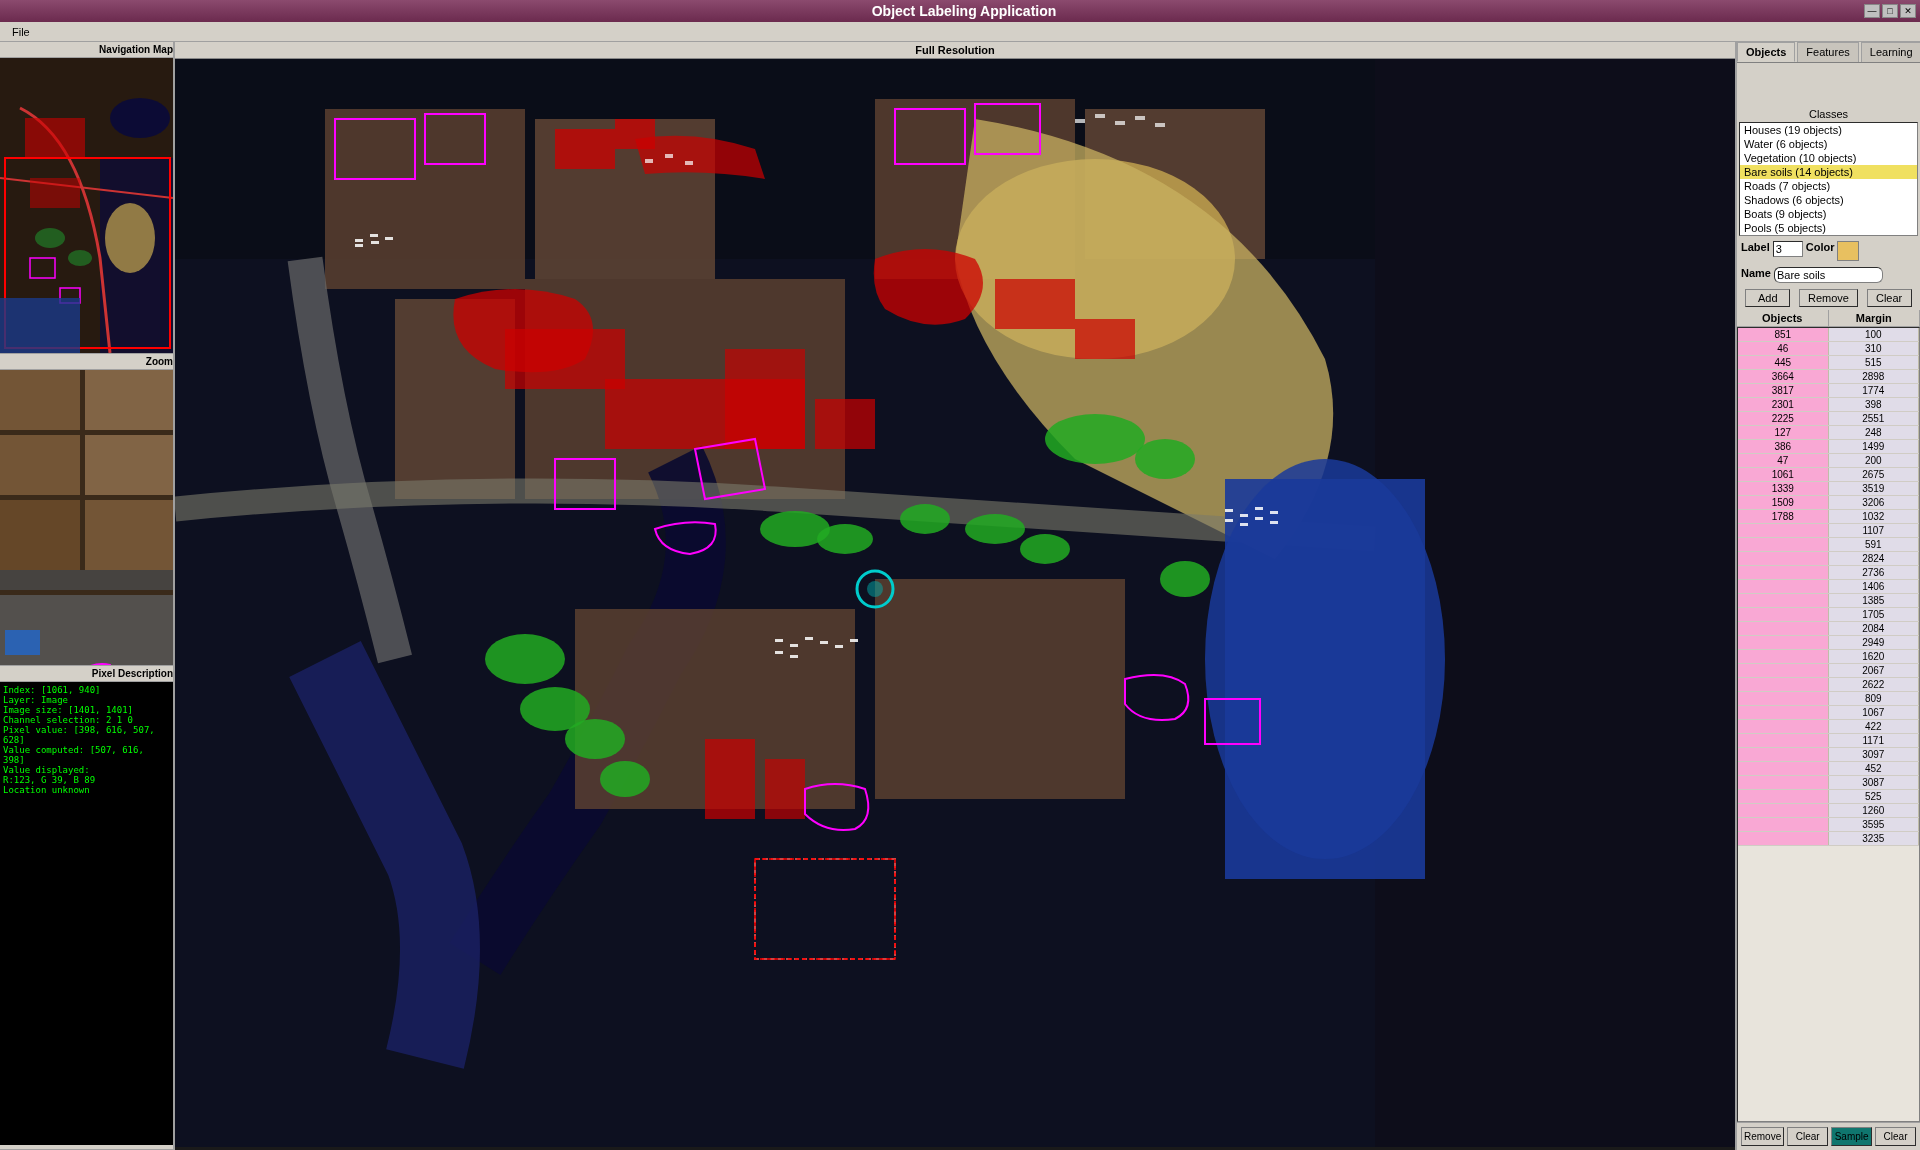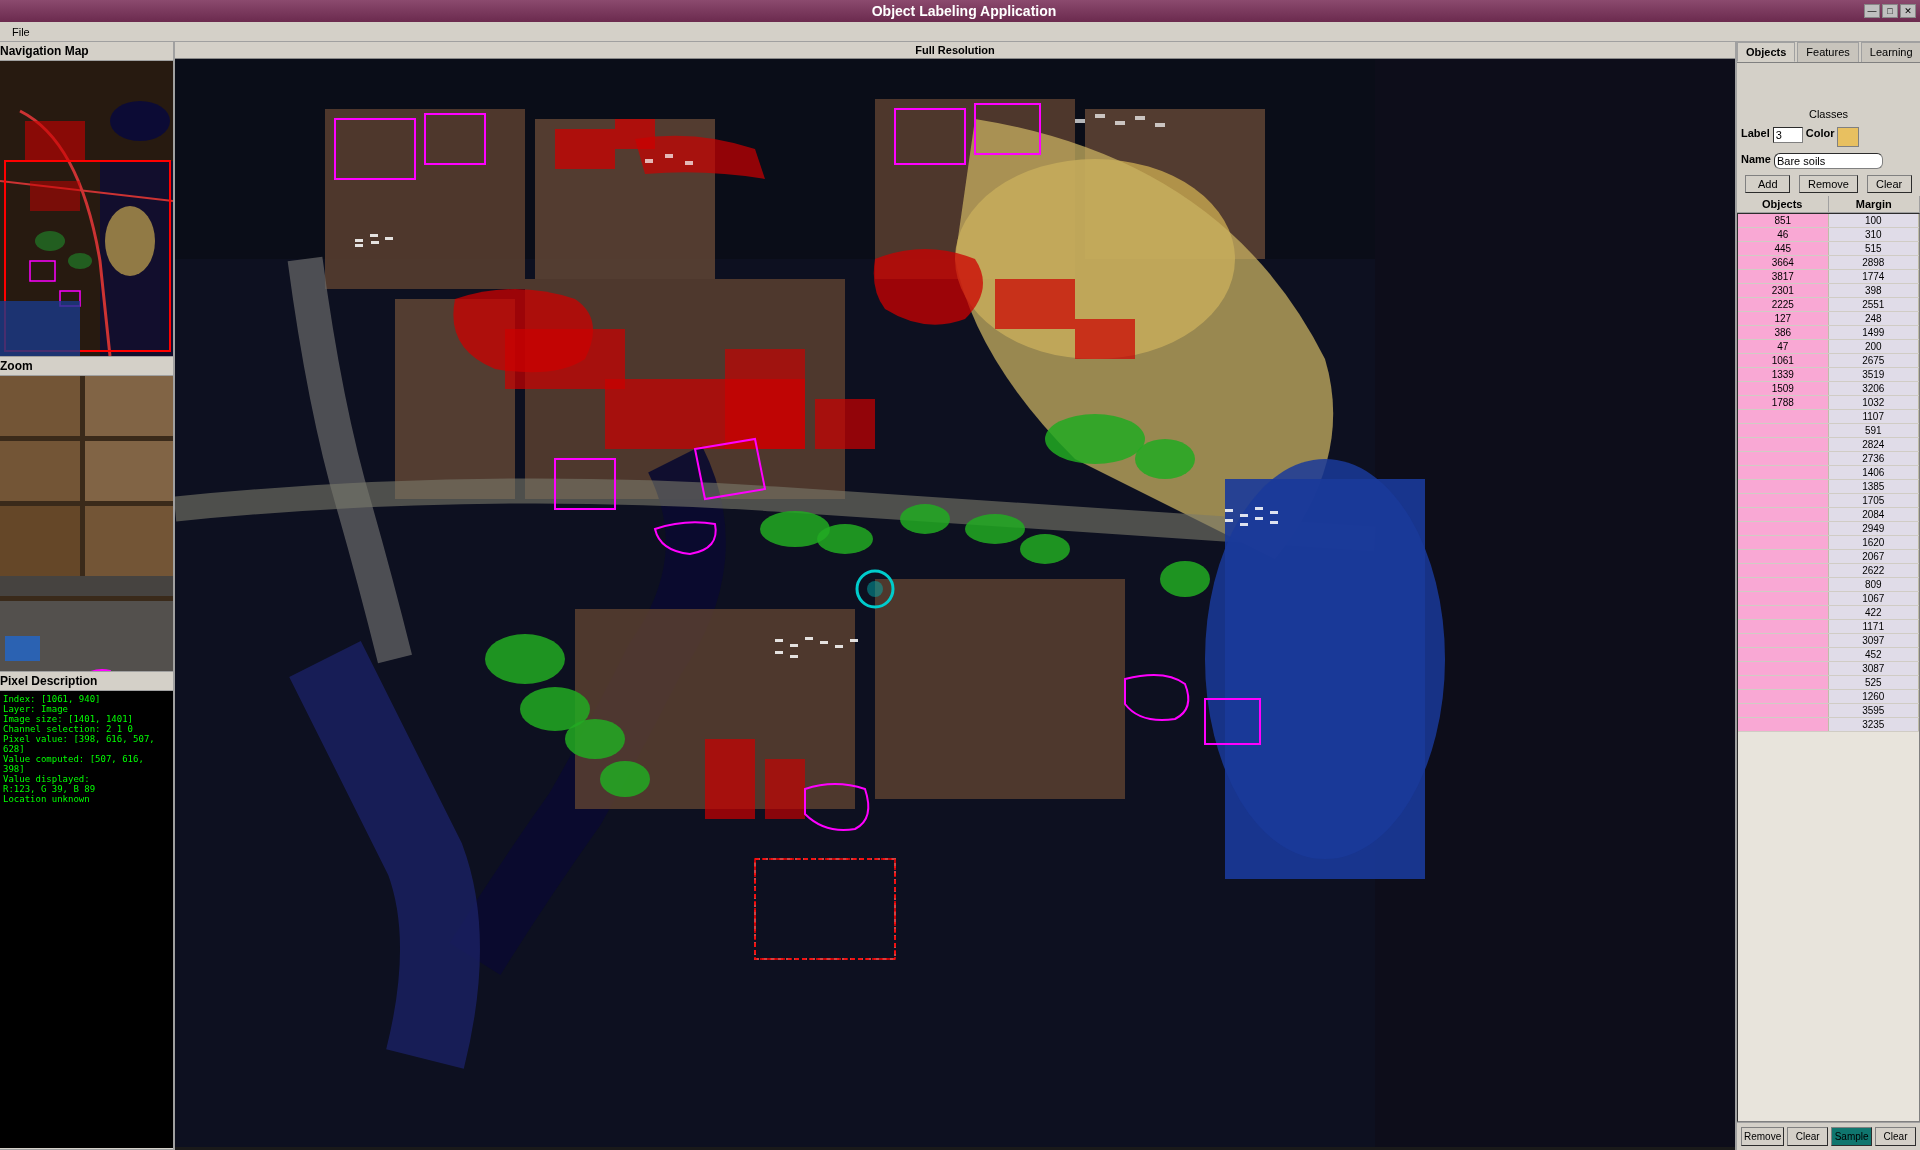--- a/index.html
+++ b/index.html
@@ -76,22 +76,22 @@
       border-right: 2px solid #a0a0a0;
       display: flex;
       flex-direction: column;
     }
 
     .panel-section {
       border-bottom: 1px solid #a0a0a0;
     }
 
     .section-title {
-      text-align: left;
-      font-size: 12px;
+      text-align: right;
+      font-size: 10px;
       font-weight: bold;
       background: #d4d0c8;
       padding: 2px 0;
       border-bottom: 1px solid #a0a0a0;
     }
 
     #nav-map-container {
       width: 173px;
       height: 295px;
       background: #000;
@@ -554,20 +554,31 @@
   <div id="right-panel">
 
     <div id="tabs-row">
       <div class="tab active">Objects</div>
       <div class="tab">Features</div>
       <div class="tab">Learning</div>
     </div>
 
     <div style="padding:2px;">
       <div class="classes-label">Classes</div>
+      <div id="classes-list">
+
+      <div class="class-item">Houses (19 objects)</div>
+          <div class="class-item">Water (6 objects)</div>
+          <div class="class-item">Vegetation (10 objects)</div>
+          <div class="class-item selected">Bare soils (14 objects)</div>
+          <div class="class-item">Roads (7 objects)</div>
+          <div class="class-item">Shadows (6 objects)</div>
+          <div class="class-item">Boats (9 objects)</div>
+          <div class="class-item">Pools (5 objects)</div>
+        </div>
     </div>
 
     <div class="form-row">
       <span class="form-label">Label</span>
       <input type="text" class="form-input" style="width: 30px;" value="3">
       <span class="form-label">Color</span>
       <div class="color-box"></div>
     </div>
 
     <div class="form-row">

